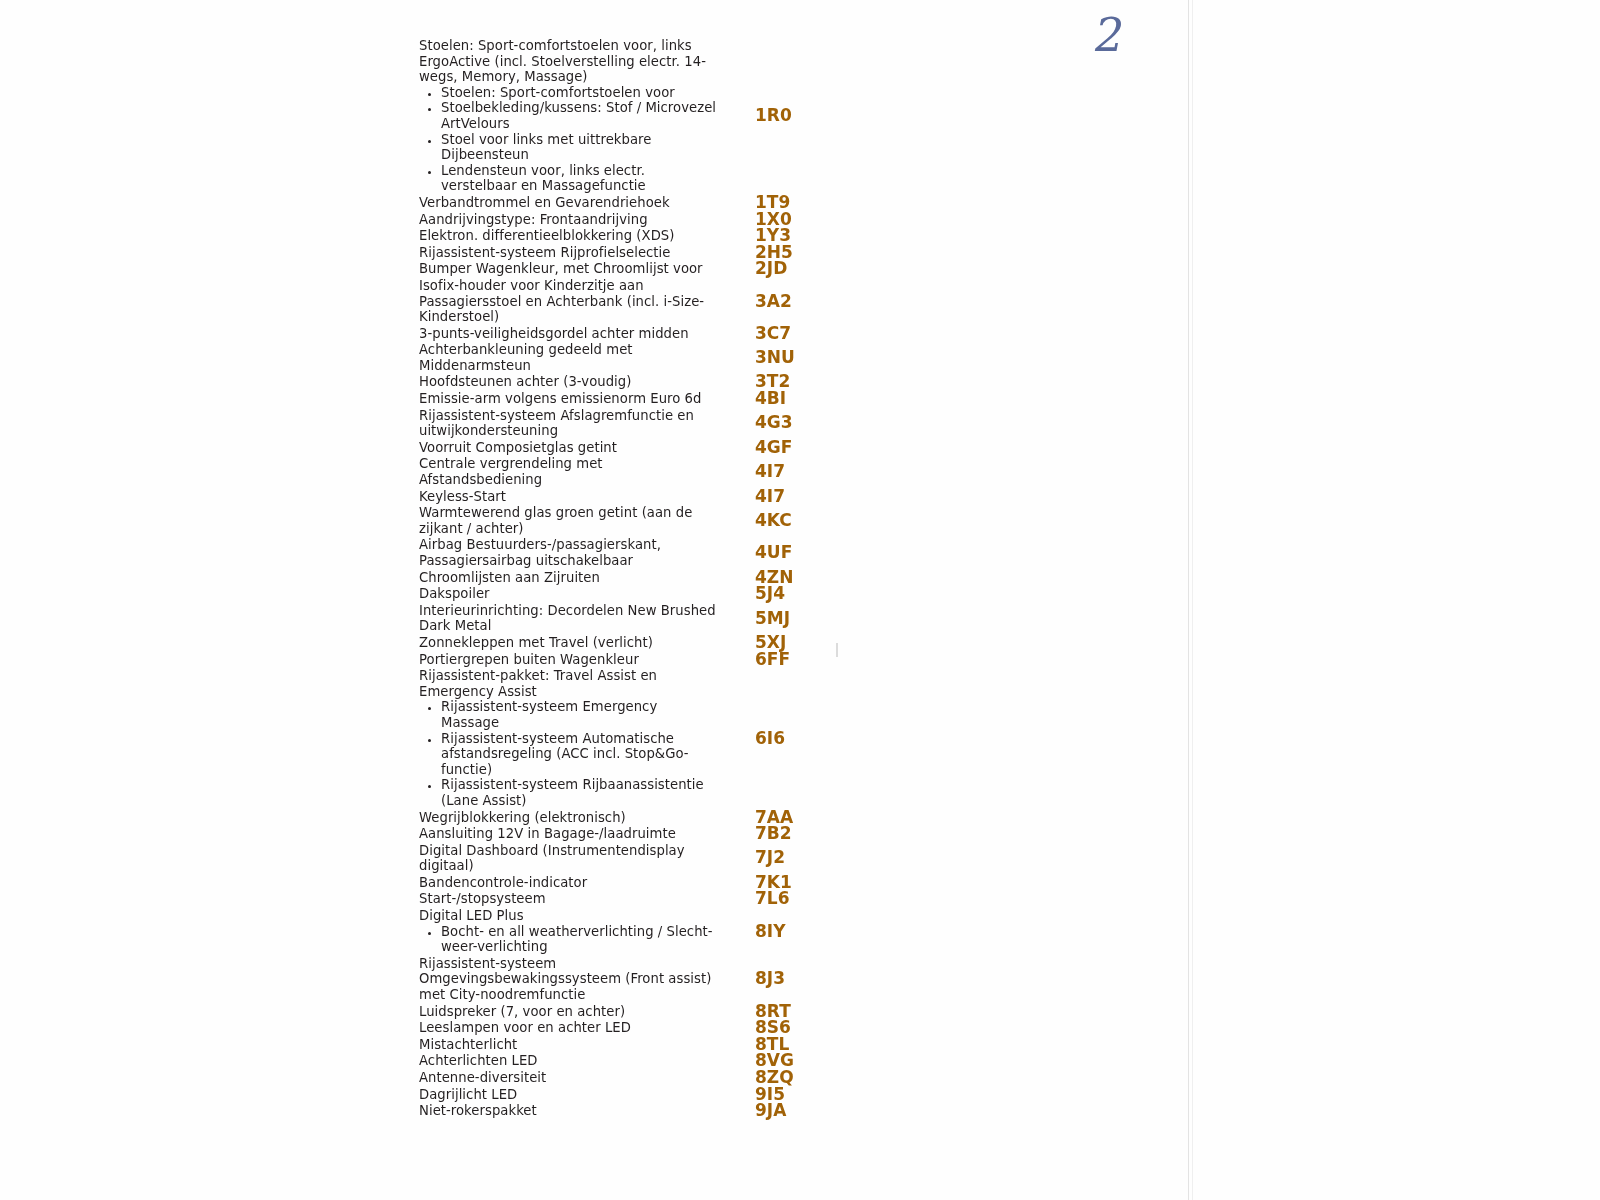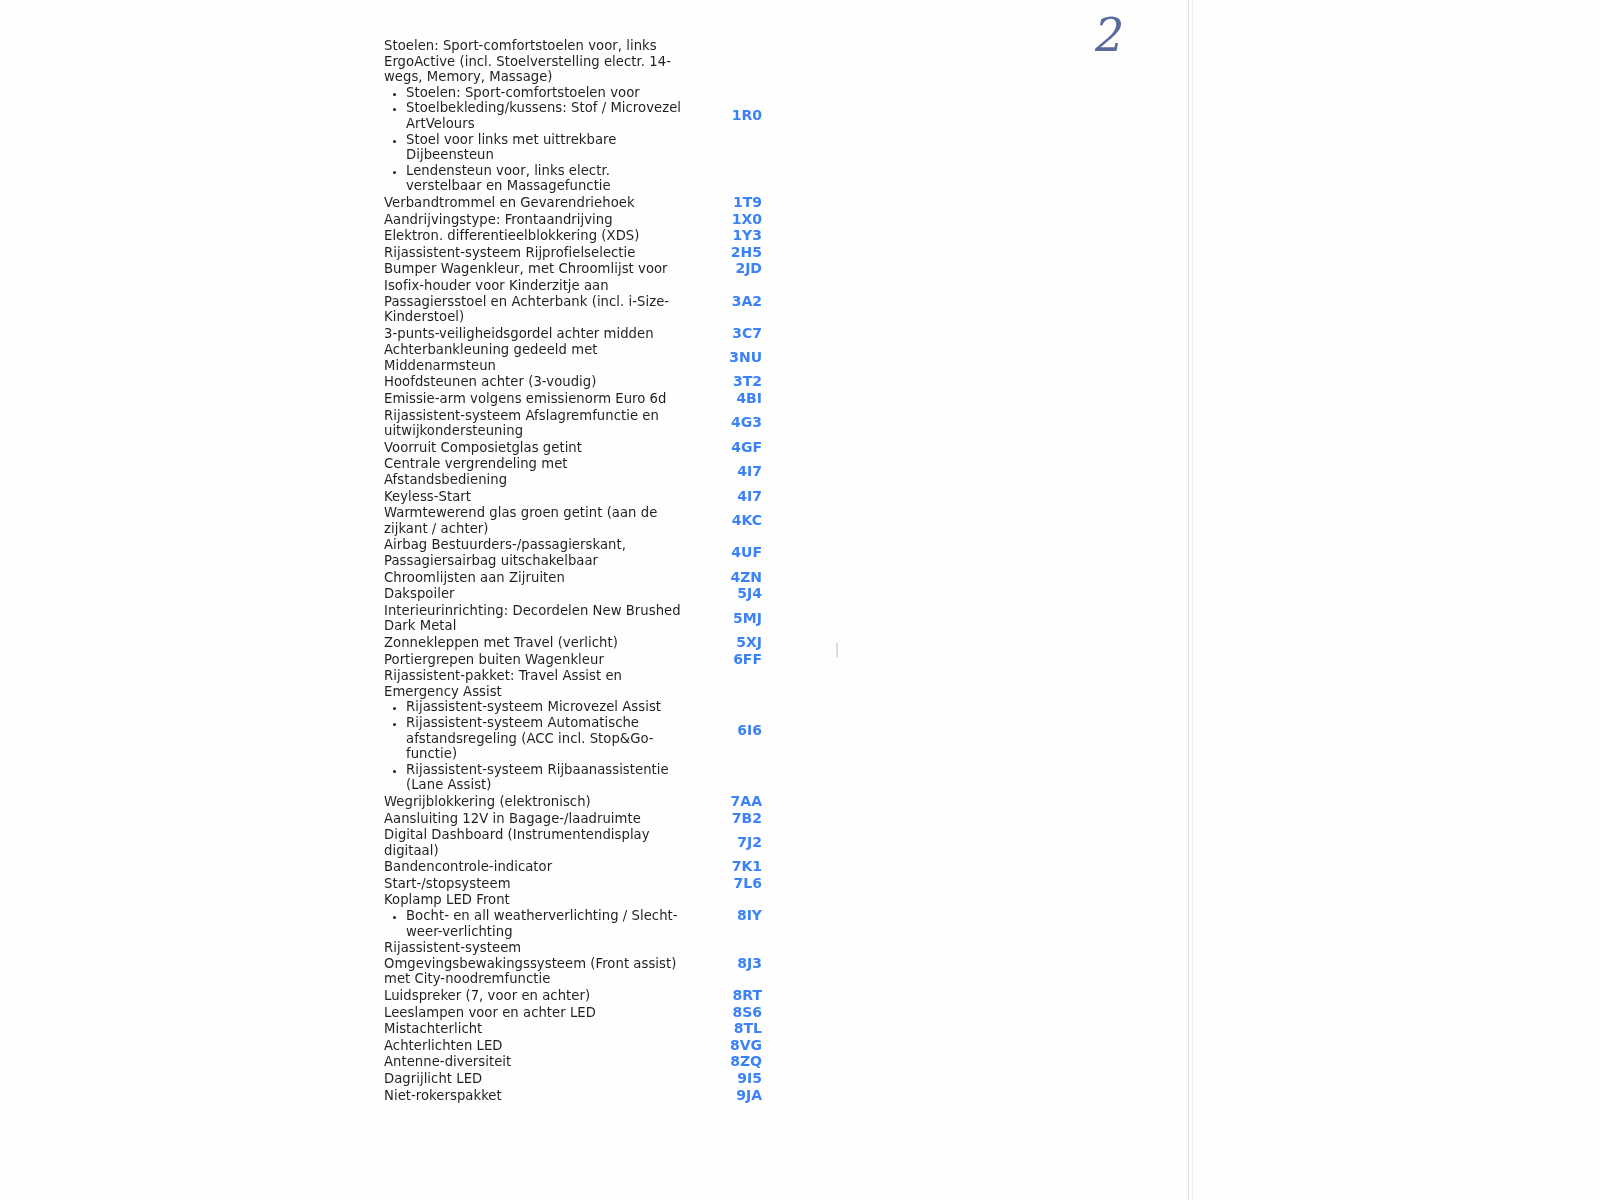--- a/index.html
+++ b/index.html
@@ -51,21 +51,21 @@
     position: absolute;
     left: 836px;
     top: 643px;
     width: 2px;
     height: 14px;
     background: #dcdcdc;
   }
 
   .content {
     position: absolute;
-    left: 384px;
+    left: 419px;
     top: 38px;
     width: 790px;
   }
 
   table.spec-table {
     border-collapse: collapse;
     width: 100%;
     table-layout: fixed;
   }
   table.spec-table col.c-desc { width: 300px; }
@@ -74,27 +74,27 @@
 
   td.desc {
     font-size: 13.2px;
     line-height: 15.6px;
     vertical-align: top;
     padding: 0 0 1px 0;
     color: #231f20;
     letter-spacing: 0.05px;
   }
   td.code {
-    font-size: 14px;
+    font-size: 17px;
     line-height: 15.6px;
     font-weight: bold;
-    text-align: right;
+    text-align: left;
     vertical-align: middle;
     padding: 0 0 1px 0;
-    color: #3b82f6;
+    color: #a16207;
     padding-left: 36px;
     white-space: nowrap;
   }
   td.filler { }
 
   ul.sub {
     margin: 0;
     padding: 0 0 0 22px;
     list-style: disc;
   }
@@ -286,21 +286,21 @@
             <td class="desc">
               <span class="desc-main">Portiergrepen buiten Wagenkleur</span>
             </td>
             <td class="code">6FF</td>
             <td class="filler"></td>
           </tr>
           <tr>
             <td class="desc">
               <span class="desc-main">Rijassistent-pakket: Travel Assist en Emergency Assist</span>
               <ul class="sub">
-                <li>Rijassistent-systeem Microvezel Assist</li>
+                <li>Rijassistent-systeem Emergency Massage</li>
                 <li>Rijassistent-systeem Automatische afstandsregeling (ACC incl. Stop&amp;Go-functie)</li>
                 <li>Rijassistent-systeem Rijbaanassistentie (Lane Assist)</li>
               </ul>
             </td>
             <td class="code">6I6</td>
             <td class="filler"></td>
           </tr>
           <tr>
             <td class="desc">
               <span class="desc-main">Wegrijblokkering (elektronisch)</span>
@@ -331,21 +331,21 @@
           </tr>
           <tr>
             <td class="desc">
               <span class="desc-main">Start-/stopsysteem</span>
             </td>
             <td class="code">7L6</td>
             <td class="filler"></td>
           </tr>
           <tr>
             <td class="desc">
-              <span class="desc-main">Koplamp LED Front</span>
+              <span class="desc-main">Digital LED Plus</span>
               <ul class="sub">
                 <li>Bocht- en all weatherverlichting / Slecht-weer-verlichting</li>
               </ul>
             </td>
             <td class="code">8IY</td>
             <td class="filler"></td>
           </tr>
           <tr>
             <td class="desc">
               <span class="desc-main">Rijassistent-systeem Omgevingsbewakingssysteem (Front assist) met City-noodremfunctie</span>

